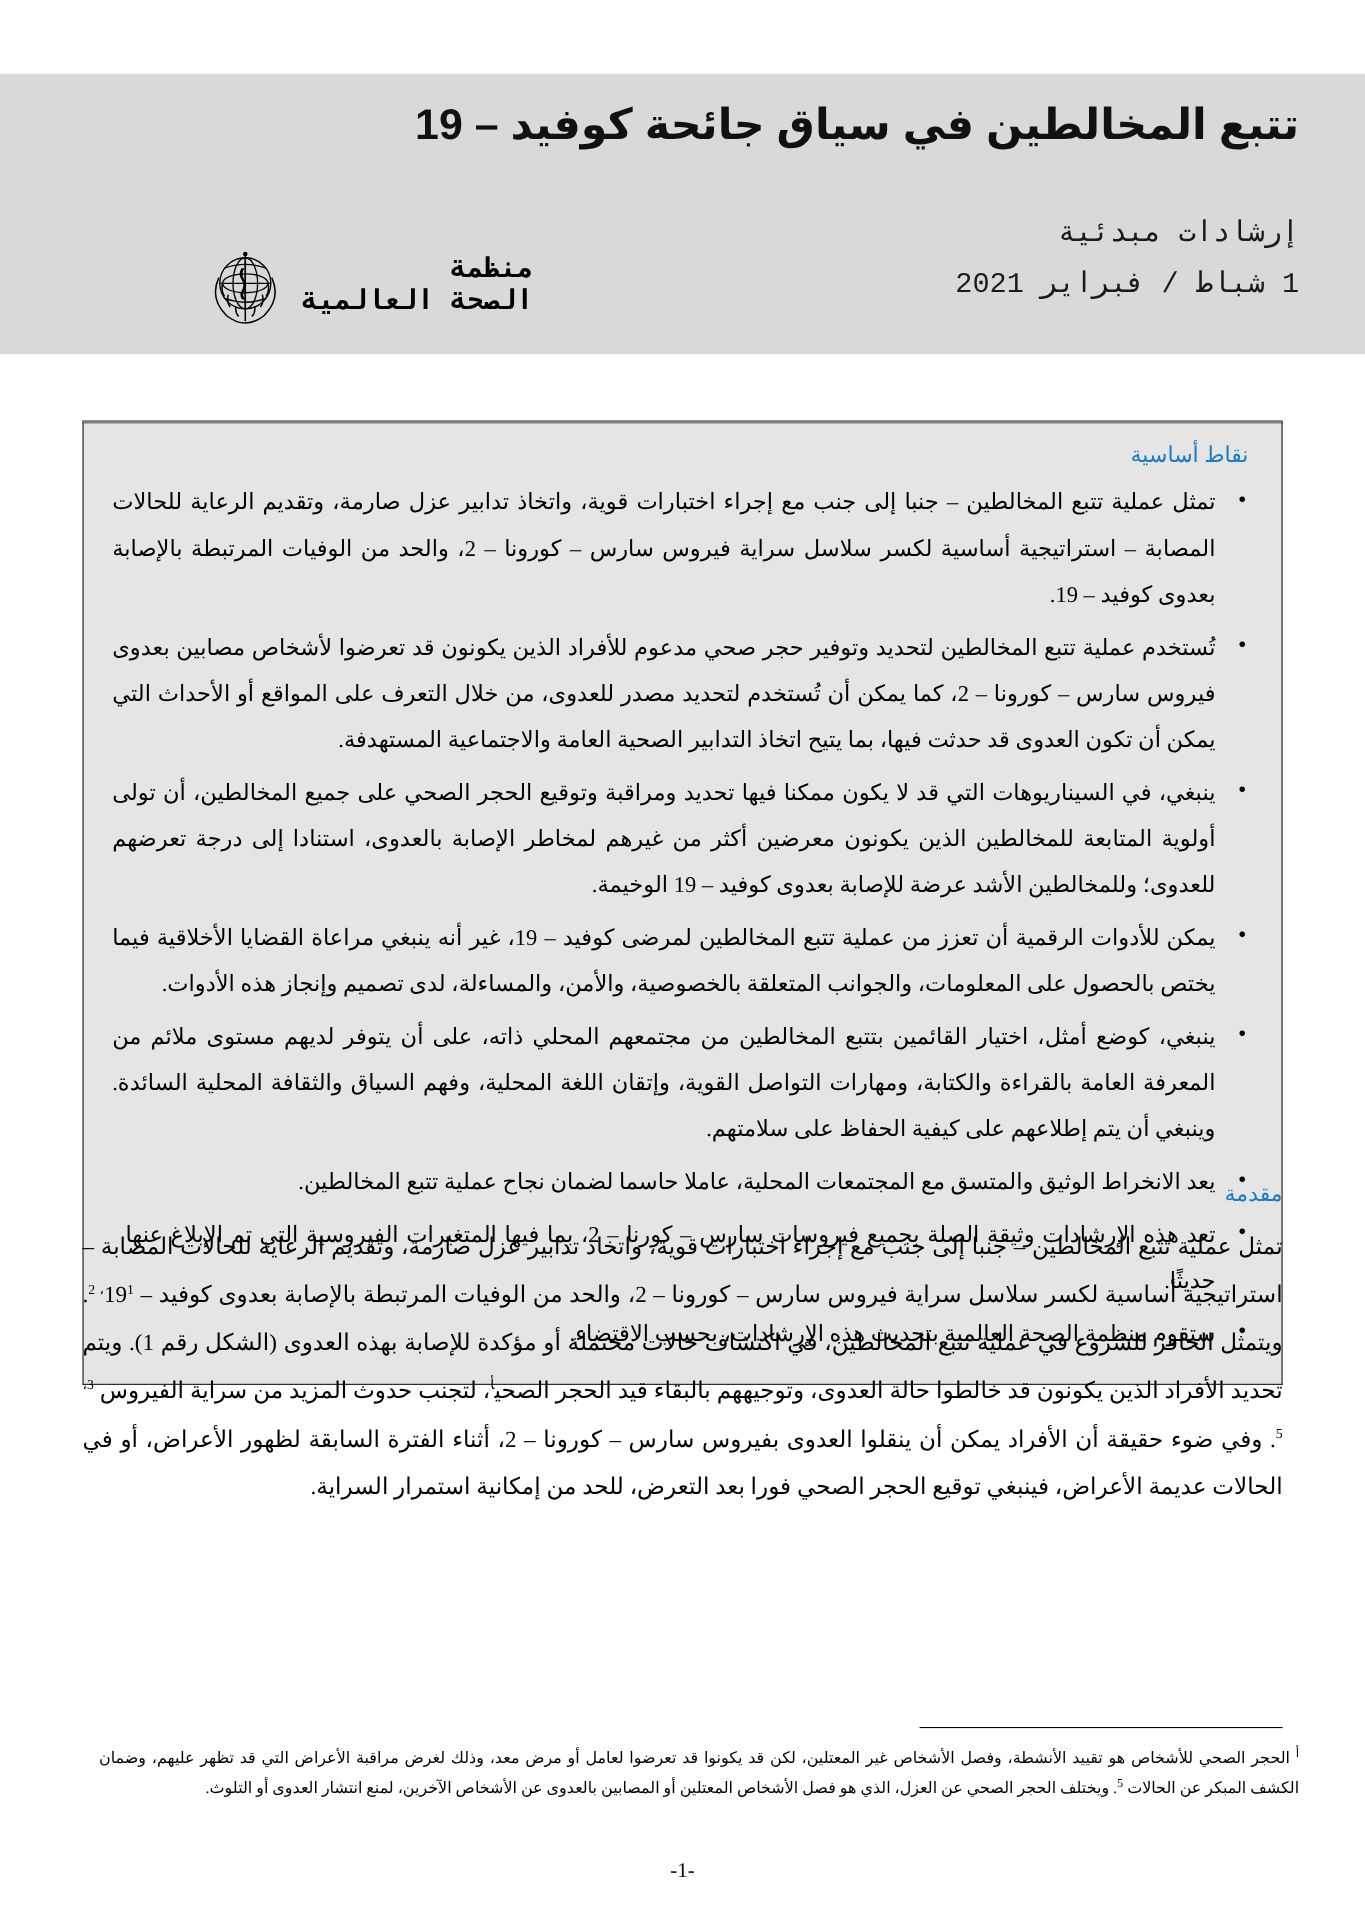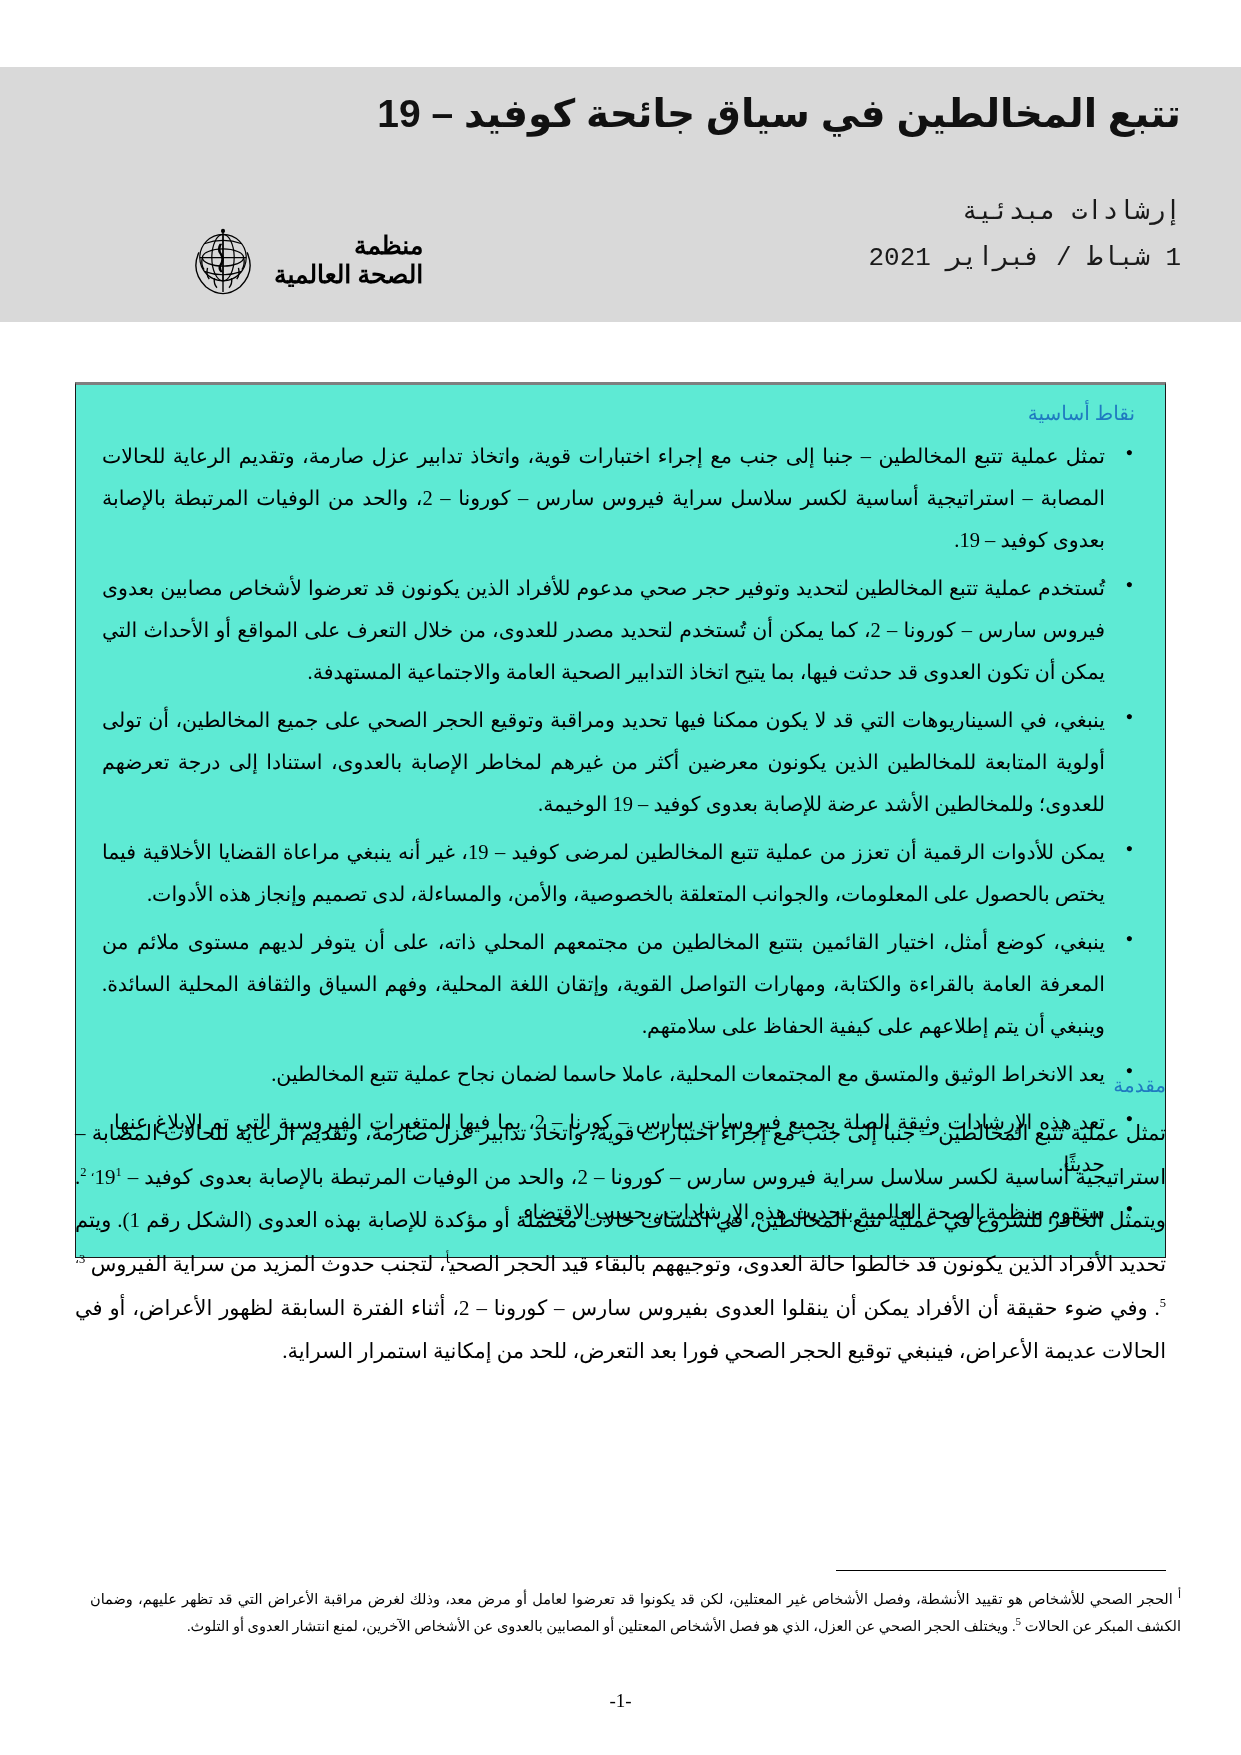--- a/index.html
+++ b/index.html
@@ -64,40 +64,40 @@
     align-items: center;
     gap: 8px;
     direction: rtl;
   }
   .who-emblem {
     width: 86px;
     height: 86px;
     flex: none;
   }
   .who-wordmark {
-    font-family: Liberation Serif, serif;
+    font-family: Liberation Mono, monospace;
     font-size: 25px;
     font-weight: bold;
     line-height: 1.15;
     text-align: right;
     color: #000;
     white-space: nowrap;
   }
 
   
   .keypoints-box {
     position: absolute;
     top: 382px;
     left: 75px;
     width: 1091px;
     min-height: 570px;
     box-sizing: border-box;
     border: 1.5px solid #1a1a1a;
     border-top: 3px solid #7f7f7f;
-    background: #5eead4;
+    background: #e5e5e5;
     padding: 14px 26px 18px 26px;
     direction: rtl;
   }
   .kp-heading {
     color: #1f7ac0;
     font-size: 20px;
     text-align: right;
     margin: 2px 4px 10px 0;
     font-family: "Liberation Serif", "DejaVu Serif", serif;
   }

